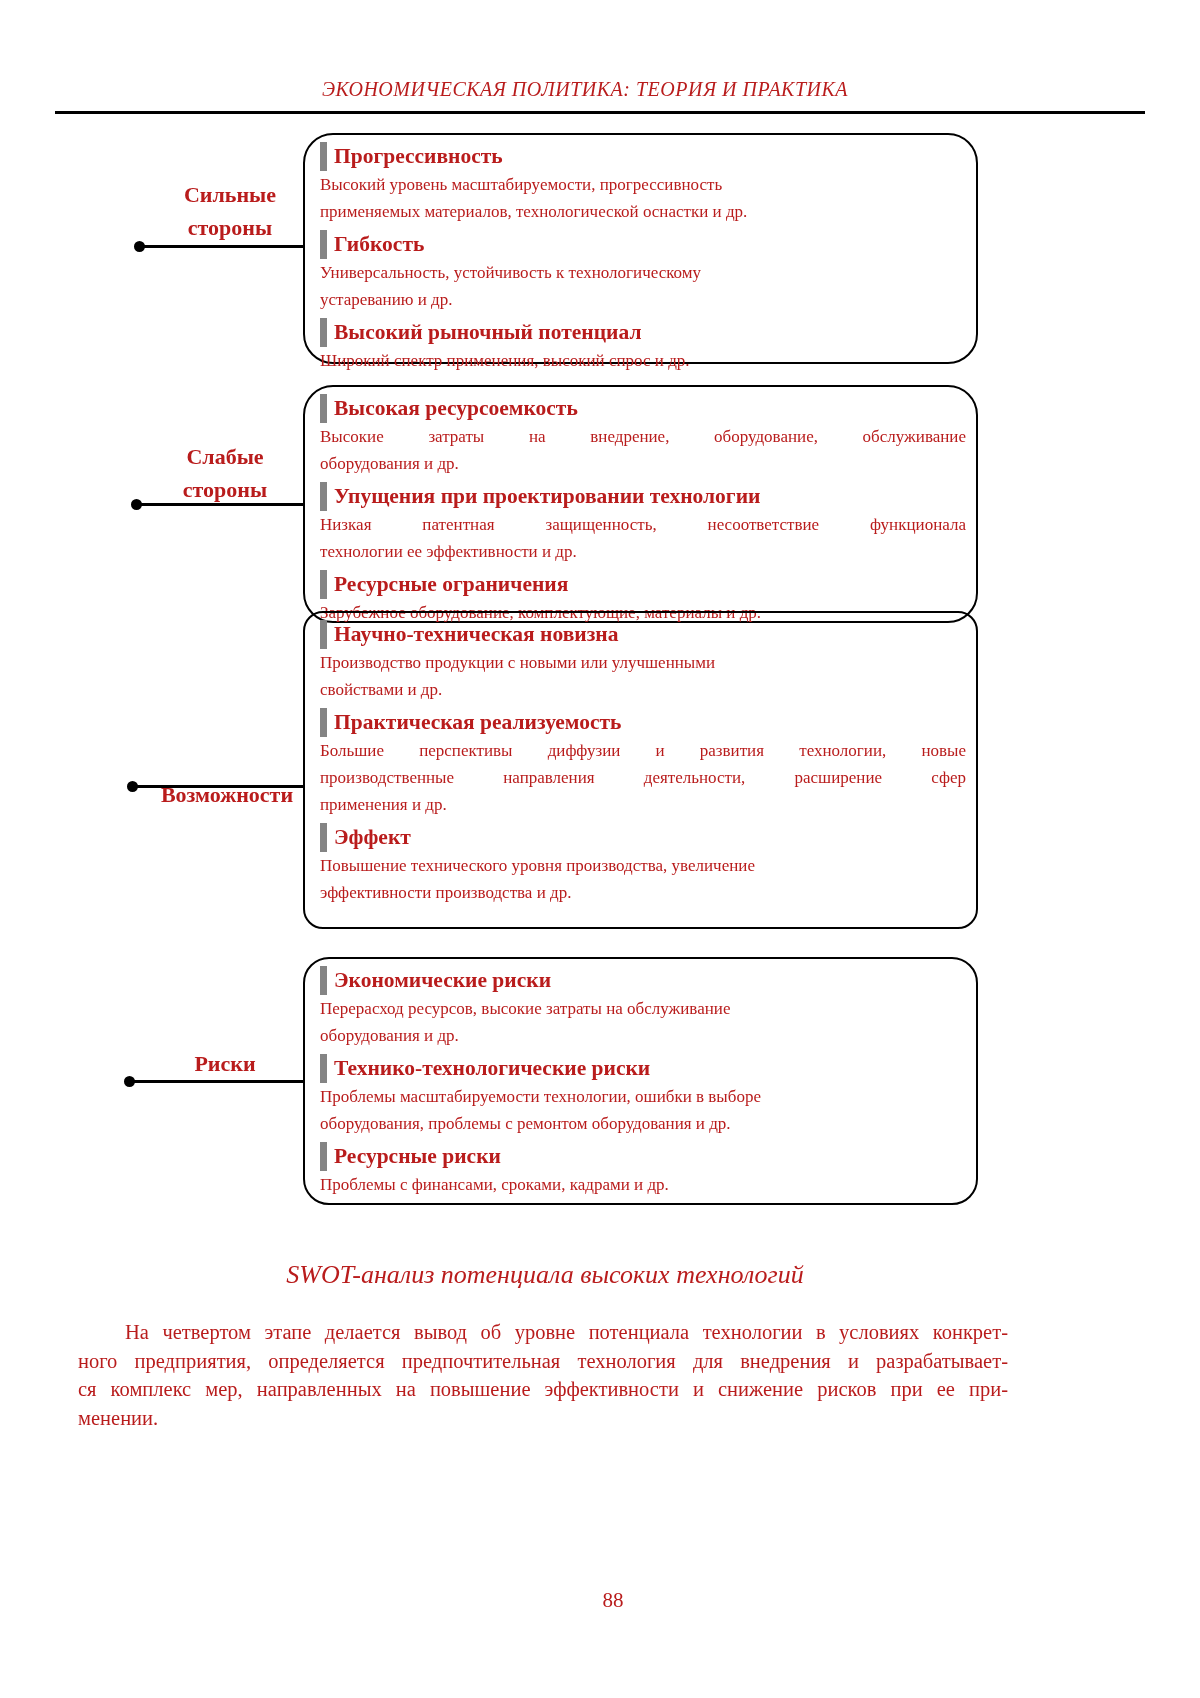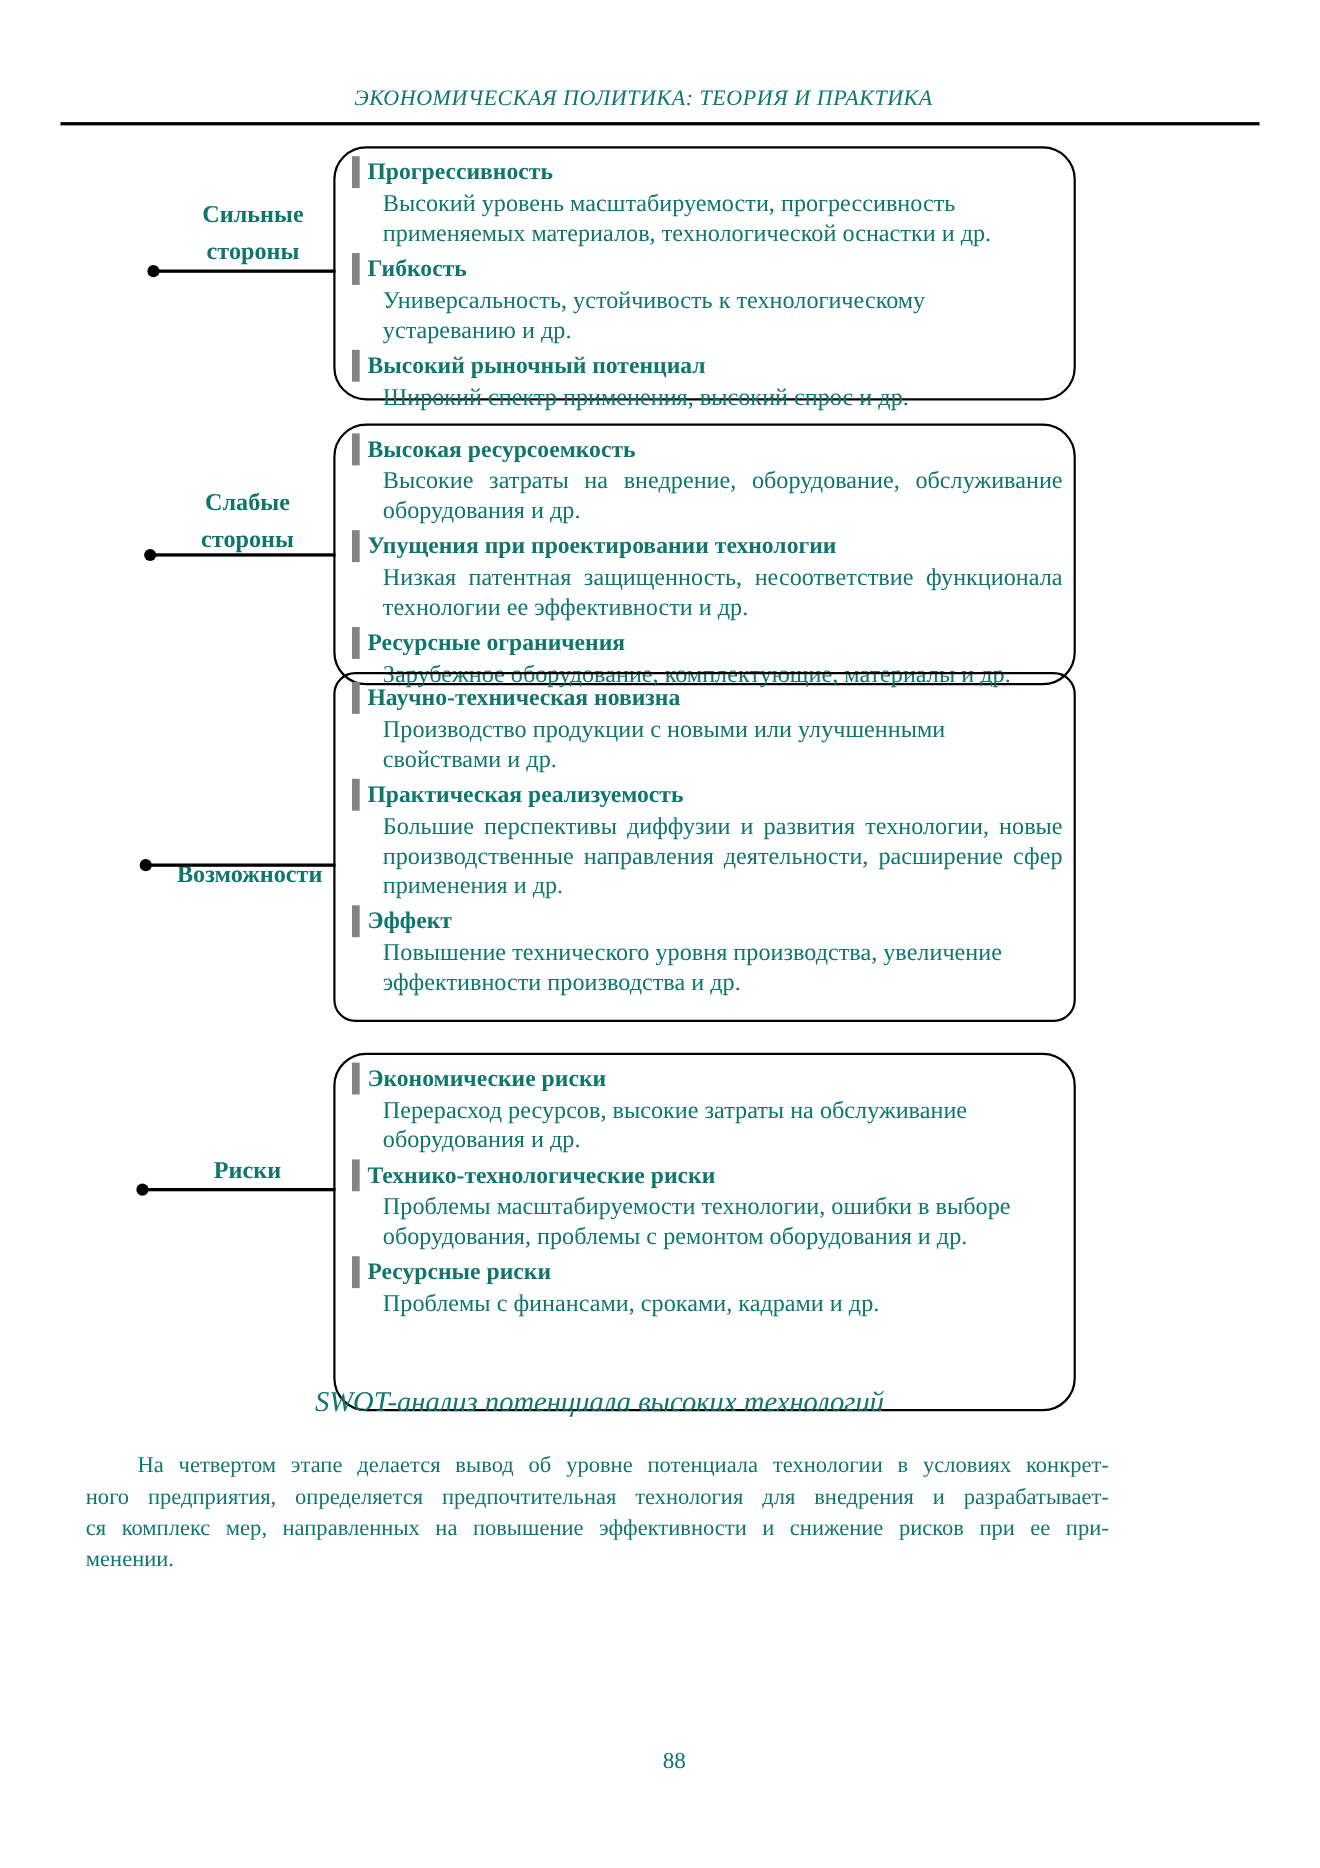--- a/index.html
+++ b/index.html
@@ -1,21 +1,21 @@
 <!DOCTYPE html>
 <html style="--bar-color: #848484;"><head>
 <meta charset="utf-8">
 <style>
   html,body{margin:0;padding:0;background:#ffffff;}
   .page{
     position:relative;
     width:1200px;height:1698px;
     background:#ffffff;
     font-family:"Liberation Serif","DejaVu Serif",serif;
-    color:#0f766e;
+    color:#b91c1c;
     overflow:hidden;
   }
   
   .journal-header{
     position:absolute;top:78px;left:0;width:1170px;
     text-align:center;
     font-style:italic;
     font-size:20px;
     letter-spacing:0.5px;
   }
@@ -28,30 +28,30 @@
     position:absolute;left:303px;width:675px;
     border:2.5px solid #000;
     border-radius:30px;
     box-sizing:border-box;
     padding:7px 10px 0 15px;
     background:transparent;
   }
   #box0{top:133px;height:231px;}
   #box1{top:385px;height:238px;}
   #box2{top:611px;height:318px;border-radius:20px;}
-  #box3{top:957px;height:326px;}
+  #box3{top:957px;height:248px;border-radius:26px;}
   .sec{margin-top:5px;}
   .sec:first-child{margin-top:0;}
   .sec-title{display:flex;align-items:stretch;height:29px;}
   .bar{width:7px;background:var(--bar-color,#848484);margin-right:7px;flex:0 0 auto;}
   .sec-title .t{
     font-weight:bold;font-size:21.5px;line-height:29px;white-space:nowrap;
   }
   .bline{
-    font-size:22px;line-height:27px;white-space:nowrap;margin-left:28px;
+    font-size:17px;line-height:27px;white-space:nowrap;
   }
   .bline.j{
     white-space:normal;
     text-align:justify;
     -moz-text-align-last:justify;
     text-align-last:justify;
   }
   
   .glabel{
     position:absolute;

